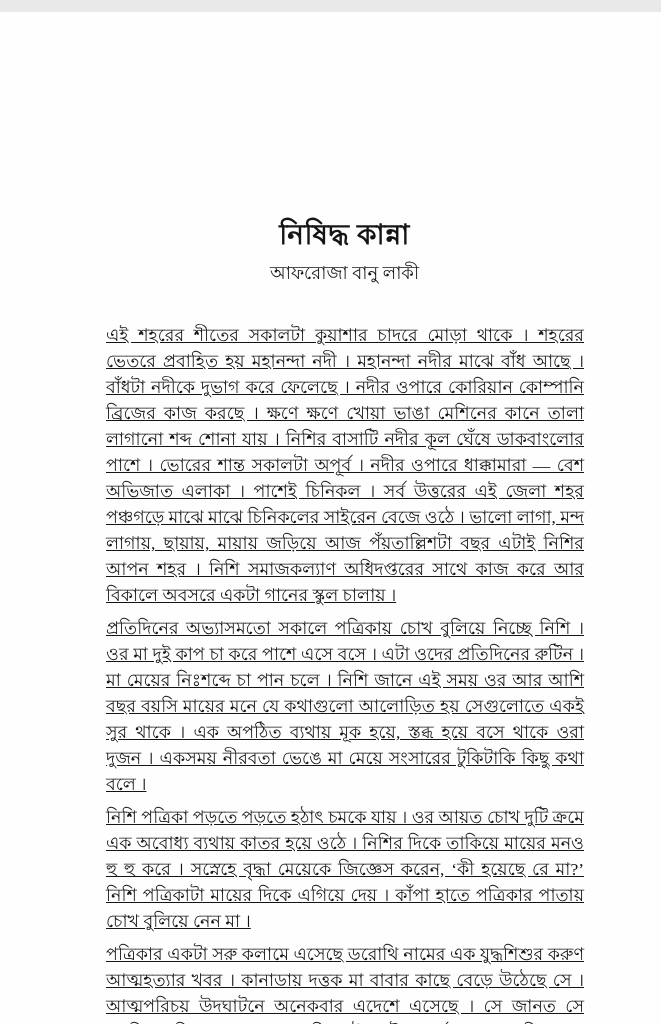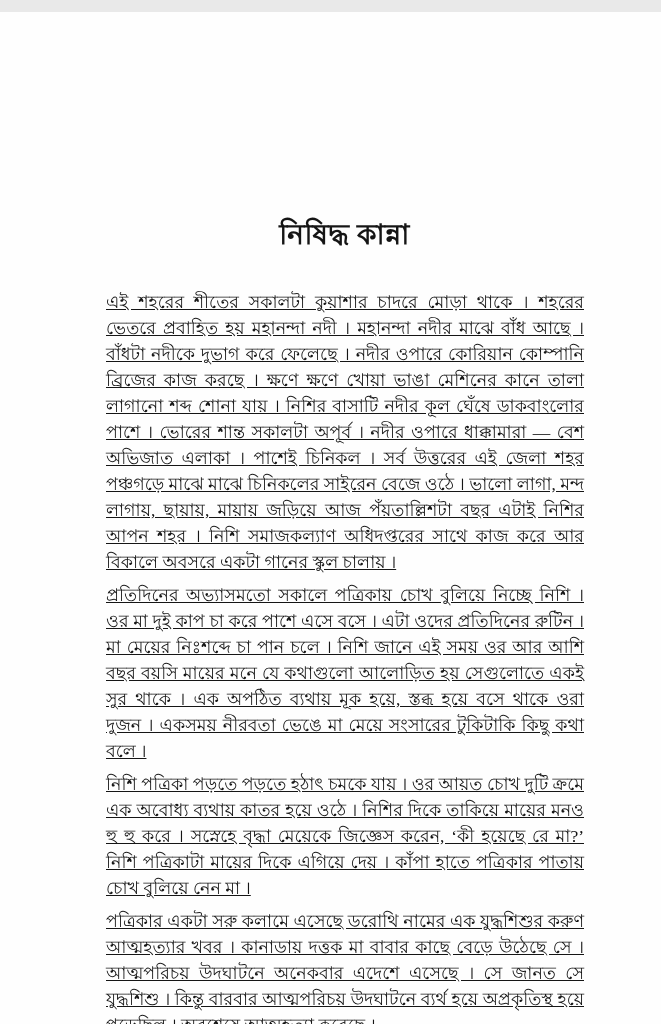--- a/index.html
+++ b/index.html
@@ -45,19 +45,20 @@
     margin: 0 0 7px 0;
     text-justify: inter-word;
     text-decoration: underline;
   }
 </style>
 </head>
 <body>
 
 <div class="page">
   <h1 class="story-title">নিষিদ্ধ কান্না</h1>
+  <div class="story-author">আফরোজা বানু লাকী</div>
   <div class="story-body">
     <p>এই শহরের শীতের সকালটা কুয়াশার চাদরে মোড়া থাকে&nbsp;। শহরের ভেতরে প্রবাহিত হয় মহানন্দা নদী&nbsp;। মহানন্দা নদীর মাঝে বাঁধ আছে&nbsp;। বাঁধটা নদীকে দুভাগ করে ফেলেছে&nbsp;। নদীর ওপারে কোরিয়ান কোম্পানি ব্রিজের কাজ করছে&nbsp;। ক্ষণে ক্ষণে খোয়া ভাঙা মেশিনের কানে তালা লাগানো শব্দ শোনা যায়&nbsp;। নিশির বাসাটি নদীর কূল ঘেঁষে ডাকবাংলোর পাশে&nbsp;। ভোরের শান্ত সকালটা অপূর্ব&nbsp;। নদীর ওপারে ধাক্কামারা — বেশ অভিজাত এলাকা&nbsp;। পাশেই চিনিকল&nbsp;। সর্ব উত্তরের এই জেলা শহর পঞ্চগড়ে মাঝে মাঝে চিনিকলের সাইরেন বেজে ওঠে&nbsp;। ভালো লাগা, মন্দ লাগায়, ছায়ায়, মায়ায় জড়িয়ে আজ পঁয়তাল্লিশটা বছর এটাই নিশির আপন শহর&nbsp;। নিশি সমাজকল্যাণ অধিদপ্তরের সাথে কাজ করে আর বিকালে অবসরে একটা গানের স্কুল চালায়&nbsp;।</p>
     <p>প্রতিদিনের অভ্যাসমতো সকালে পত্রিকায় চোখ বুলিয়ে নিচ্ছে নিশি&nbsp;। ওর মা দুই কাপ চা করে পাশে এসে বসে&nbsp;। এটা ওদের প্রতিদিনের রুটিন&nbsp;। মা মেয়ের নিঃশব্দে চা পান চলে&nbsp;। নিশি জানে এই সময় ওর আর আশি বছর বয়সি মায়ের মনে যে কথাগুলো আলোড়িত হয় সেগুলোতে একই সুর থাকে&nbsp;। এক অপঠিত ব্যথায় মূক হয়ে, স্তব্ধ হয়ে বসে থাকে ওরা দুজন&nbsp;। একসময় নীরবতা ভেঙে মা মেয়ে সংসারের টুকিটাকি কিছু কথা বলে&nbsp;।</p>
     <p>নিশি পত্রিকা পড়তে পড়তে হঠাৎ চমকে যায়&nbsp;। ওর আয়ত চোখ দুটি ক্রমে এক অবোধ্য ব্যথায় কাতর হয়ে ওঠে&nbsp;। নিশির দিকে তাকিয়ে মায়ের মনও হু হু করে&nbsp;। সস্নেহে বৃদ্ধা মেয়েকে জিজ্ঞেস করেন, ‘কী হয়েছে রে মা?’ নিশি পত্রিকাটা মায়ের দিকে এগিয়ে দেয়&nbsp;। কাঁপা হাতে পত্রিকার পাতায় চোখ বুলিয়ে নেন মা&nbsp;।</p>
     <p>পত্রিকার একটা সরু কলামে এসেছে ডরোথি নামের এক যুদ্ধশিশুর করুণ আত্মহত্যার খবর&nbsp;। কানাডায় দত্তক মা বাবার কাছে বেড়ে উঠেছে সে&nbsp;। আত্মপরিচয় উদঘাটনে অনেকবার এদেশে এসেছে&nbsp;। সে জানত সে যুদ্ধশিশু&nbsp;। কিন্তু বারবার আত্মপরিচয় উদঘাটনে ব্যর্থ হয়ে অপ্রকৃতিস্থ হয়ে পড়েছিল&nbsp;। অবশেষে আত্মহত্যা করেছে&nbsp;।</p>
   </div>
 </div>
 
 </body></html>

